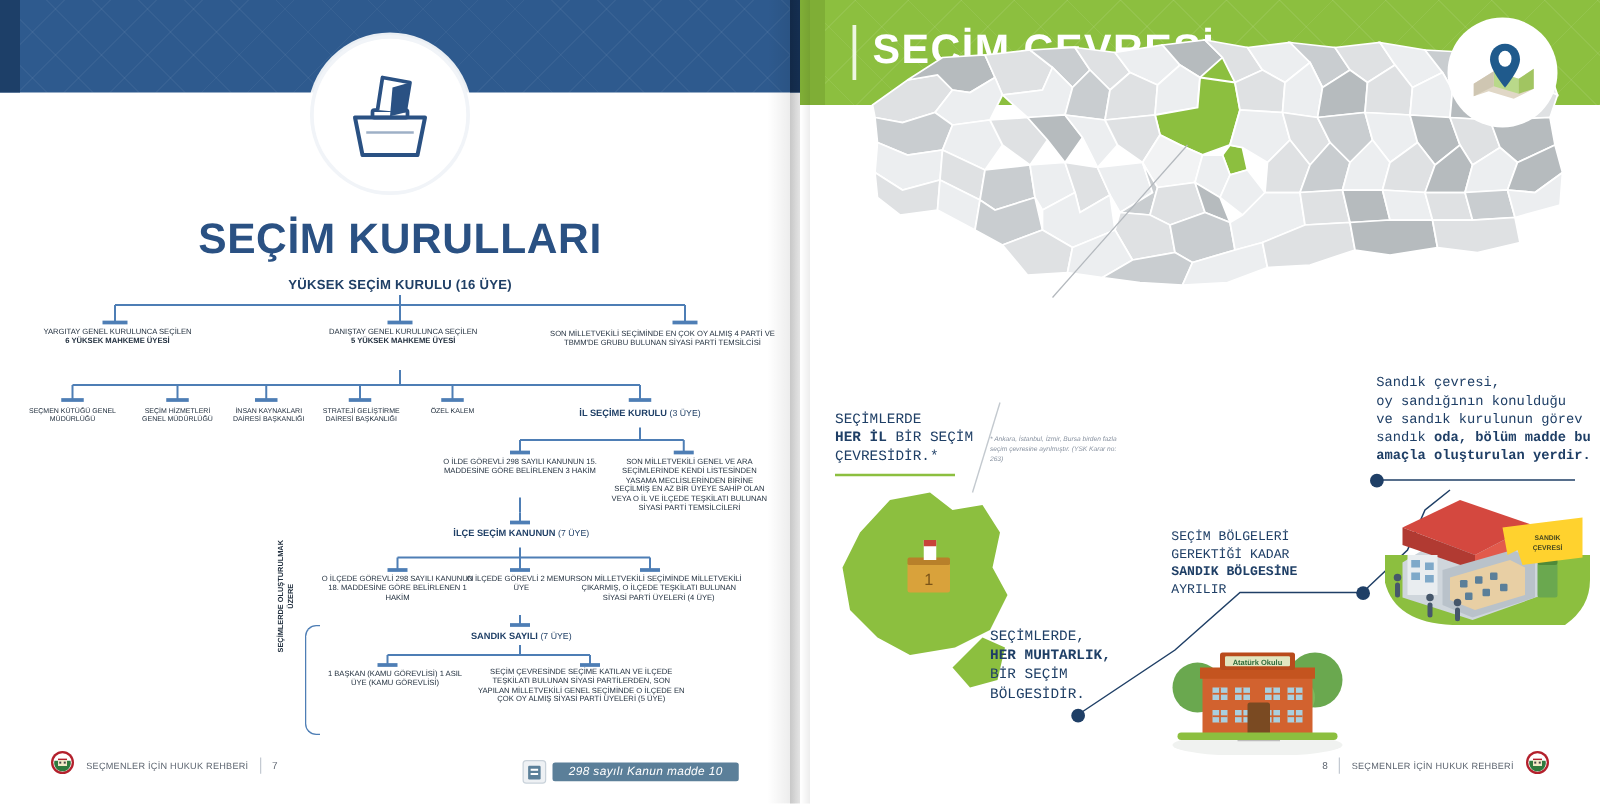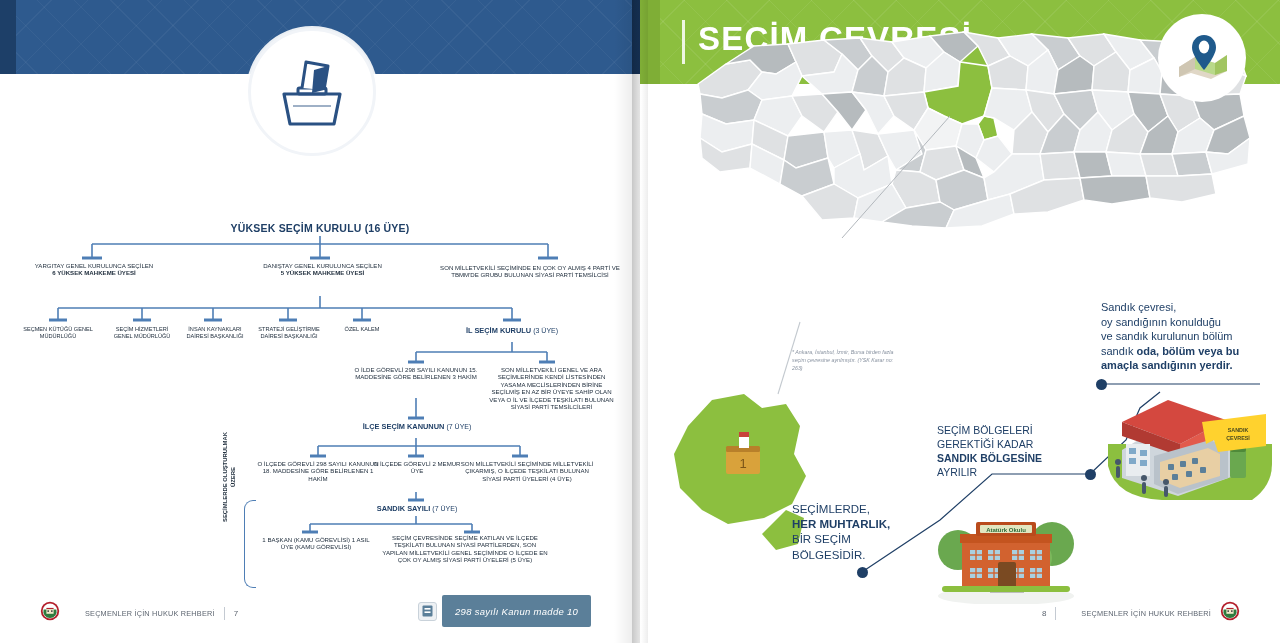--- a/index.html
+++ b/index.html
@@ -71,48 +71,48 @@
     position: absolute; left: 58px; top: 20px;
     font-size: 33px; font-weight: bold; color: #ffffff; letter-spacing: 1.2px;
   }
   .title-rule { position: absolute; left: 42px; top: 20px; width: 3px; height: 44px; background: rgba(255,255,255,.85); }
   .map-badge {
     position: absolute; right: 34px; top: 14px; width: 88px; height: 88px; border-radius: 50%;
     background: #fff; display:flex; align-items:center; justify-content:center; z-index: 6;
   }
 
   .turkey-map { position: absolute; left: 52px; top: 12px; }
-  .blurb { position: absolute; color: #1f3f66; line-height: 1.32; }
+  .blurb { position: absolute; color: #1f3f66; line-height: 1.32; font-family: Liberation Mono, monospace; }
   .blurb .b { font-weight: bold; }
   .b-1 { left: 28px; top: 328px; font-size: 11.5px; }
   .b-1 .rule { width: 96px; height: 2px; background: #8cbf3f; margin-top: 5px; }
   .footnote { position: absolute; left: 152px; top: 348px; width: 104px; font-size: 5.3px; color:#8892a0; font-style: italic; line-height: 1.55; }
   .b-2 { left: 152px; top: 502px; font-size: 11.5px; }
   .b-3 { left: 297px; top: 424px; font-size: 10.5px; }
   .b-4 { left: 461px; top: 300px; font-size: 11px; width: 176px; }
 
   .dot { position: absolute; width: 11px; height: 11px; border-radius: 50%; background: #1f3f66; z-index: 4; }
 
   
   .footer-left { position: absolute; left: 40px; bottom: 18px; display: flex; align-items: center; gap: 9px; }
   .footer-right { position: absolute; right: 40px; bottom: 18px; display: flex; align-items: center; gap: 9px; }
-  .f-text { font-size: 7.3px; color: #5d6570; letter-spacing: .2px; margin-left: 16px; }
+  .f-text { font-size: 7.3px; color: #5d6570; letter-spacing: .2px; }
   .f-sep { width: 1px; height: 13px; background: #c4cad2; }
   .f-page { font-size: 8px; color: #5d6570; }
 
   .law-chip {
     position: absolute; bottom: 16px; display: flex; align-items: center; gap: 5px;
   }
   .chip-left { left: 418px; }
   .chip-icon {
     width: 19px; height: 19px; border-radius: 3px; background: #eef1f4;
     border: 1px solid #c9d2da; display:flex; align-items:center; justify-content:center;
   }
   .chip-body {
-    height: 32px; background: #5b7f99; color: #ffffff; border-radius: 2px;
+    height: 15px; background: #5b7f99; color: #ffffff; border-radius: 2px;
     display: flex; align-items: center; padding: 0 13px;
     font-size: 9.5px; font-style: italic; letter-spacing: .3px;
   }
 
   .gutter {
     position: absolute; left: 632px; top: 0; width: 16px; height: 643px;
     background: linear-gradient(to right, rgba(0,0,0,.16), rgba(0,0,0,.02) 45%, rgba(0,0,0,0) 55%, rgba(0,0,0,.07));
     z-index: 20; pointer-events: none;
   }
   .page-shadow-l { position:absolute; right:0; top:0; width:26px; height:643px;
@@ -132,20 +132,21 @@
     <div class="circle-icon">
       <svg width="84" height="84" viewBox="0 0 84 84">
         <path d="M14 44 L70 44 L64 74 L20 74 Z" fill="none" stroke="#2a5183" stroke-width="3.2" stroke-linejoin="round"></path>
         <rect x="28" y="38" width="28" height="6" rx="1.5" fill="none" stroke="#2a5183" stroke-width="3"></rect>
         <path d="M32 38 L36 12 L58 16 L54 40" fill="#ffffff" stroke="#2a5183" stroke-width="3" stroke-linejoin="round"></path>
         <path d="M44 20 L58 16 L54 40 L42 43" fill="#2a5183"></path>
         <line x1="23" y1="56" x2="61" y2="56" stroke="#2a5183" stroke-width="2" opacity=".45"></line>
       </svg>
     </div>
 
+    <div class="left-title">SEÇİM KURULLARI</div>
     <div class="subtitle-top">YÜKSEK SEÇİM KURULU (16 ÜYE)</div>
 
     <svg class="chart">
       <g stroke="#4e7eb5" stroke-width="1.6" fill="none">
         <line x1="320" y1="236" x2="320" y2="244"></line>
         <line x1="92" y1="244" x2="548" y2="244"></line>
         <line x1="92" y1="244" x2="92" y2="258"></line>
         <line x1="320" y1="244" x2="320" y2="258"></line>
         <line x1="548" y1="244" x2="548" y2="258"></line>
         <line x1="82" y1="258" x2="102" y2="258" stroke-width="3"></line>
@@ -211,21 +212,21 @@
       <span>SON MİLLETVEKİLİ SEÇİMİNDE EN ÇOK OY ALMIŞ 4 PARTİ VE TBMM'DE GRUBU BULUNAN SİYASİ PARTİ TEMSİLCİSİ</span>
     </div>
 
     <div class="node n-xs b" style="left:22px; top:326px; width:72px;">SEÇMEN KÜTÜĞÜ GENEL MÜDÜRLÜĞÜ</div>
     <div class="node n-xs b" style="left:106px; top:326px; width:72px;">SEÇİM HİZMETLERİ GENEL MÜDÜRLÜĞÜ</div>
     <div class="node n-xs b" style="left:178px; top:326px; width:74px;">İNSAN KAYNAKLARI DAİRESİ BAŞKANLIĞI</div>
     <div class="node n-xs b" style="left:252px; top:326px; width:74px;">STRATEJİ GELİŞTİRME DAİRESİ BAŞKANLIĞI</div>
     <div class="node n-xs b" style="left:336px; top:326px; width:52px;">ÖZEL KALEM</div>
 
     <div class="node n-md" style="left:432px; top:326px; width:160px;">
-      <span>İL SEÇİM KURULU</span>
+      <span>İL SEÇİME KURULU</span>
       <span class="l">(3 ÜYE)</span>
     </div>
     <div class="node n-sm" style="left:352px; top:366px; width:128px;">O İLDE GÖREVLİ 298 SAYILI KANUNUN 15. MADDESİNE GÖRE BELİRLENEN 3 HAKİM</div>
     <div class="node n-sm" style="left:489px; top:366px; width:125px;">SON MİLLETVEKİLİ GENEL VE ARA SEÇİMLERİNDE KENDİ LİSTESİNDEN YASAMA MECLİSLERİNDEN BİRİNE SEÇİLMİŞ EN AZ BİR ÜYEYE SAHİP OLAN VEYA O İL VE İLÇEDE TEŞKİLATI BULUNAN SİYASİ PARTİ TEMSİLCİLERİ</div>
 
     <div class="node n-md" style="left:336px; top:422px; width:162px;">
       <span>İLÇE SEÇİM KANUNUN</span>
       <span class="l">(7 ÜYE)</span>
     </div>
     <div class="node n-sm" style="left:253px; top:460px; width:130px;">O İLÇEDE GÖREVLİ 298 SAYILI KANUNUN 18. MADDESİNE GÖRE BELİRLENEN 1 HAKİM</div>
@@ -389,20 +390,28 @@
       <path d="M120 118 L138 126 L132 152 L110 158 L96 142 Z" fill="#8cbf3f"></path>
       <g>
         <rect x="60" y="58" width="34" height="24" rx="2" fill="#d9a23b"></rect>
         <rect x="60" y="54" width="34" height="6" rx="1.5" fill="#b8802a"></rect>
         <rect x="73" y="40" width="10" height="16" fill="#ffffff"></rect>
         <rect x="73" y="40" width="10" height="5" fill="#c8433a"></rect>
         <text x="77" y="76" font-size="13" font-family="Liberation Sans" fill="#7b5418" text-anchor="middle">1</text>
       </g>
     </svg>
 
+    <div class="blurb b-1">
+      <div>SEÇİMLERDE</div>
+      <div>
+        <span class="b">HER İL</span><span> BİR SEÇİM</span>
+      </div>
+      <div>ÇEVRESİDİR.*</div>
+      <div class="rule"></div>
+    </div>
 
     <div class="footnote">* Ankara, İstanbul, İzmir, Bursa birden fazla seçim çevresine ayrılmıştır. (YSK Karar no: 263)</div>
     <svg style="position:absolute; left:136px; top:320px;" width="26" height="76">
       <line x1="24" y1="2" x2="2" y2="74" stroke="#c3c9cf" stroke-width="1.1"></line>
     </svg>
 
     <div class="blurb b-2">
       <div>SEÇİMLERDE,</div>
       <div class="b">HER MUHTARLIK,</div>
       <div>BİR SEÇİM</div>
@@ -412,25 +421,25 @@
     <div class="blurb b-3">
       <div>SEÇİM BÖLGELERİ</div>
       <div>GEREKTİĞİ KADAR</div>
       <div class="b">SANDIK BÖLGESİNE</div>
       <div>AYRILIR</div>
     </div>
 
     <div class="blurb b-4">
       <div>Sandık çevresi,</div>
       <div>oy sandığının konulduğu</div>
-      <div>ve sandık kurulunun bölüm</div>
+      <div>ve sandık kurulunun görev</div>
       <div>
-        <span>sandık </span><span class="b">oda, bölüm veya bu</span>
+        <span>sandık </span><span class="b">oda, bölüm madde bu</span>
       </div>
-      <div class="b">amaçla sandığının yerdir.</div>
+      <div class="b">amaçla oluşturulan yerdir.</div>
     </div>
 
     <svg style="position:absolute; left:0; top:0;" width="640" height="643">
       <polyline points="222,572 300,520 352,474 450,474" fill="none" stroke="#1f3f66" stroke-width="1.2"></polyline>
       <polyline points="450,474 486,440 500,408 520,392" fill="none" stroke="#1f3f66" stroke-width="1.2"></polyline>
       <line x1="461" y1="384" x2="620" y2="384" stroke="#1f3f66" stroke-width="1.2"></line>
     </svg>
     <div class="dot" style="left:217px; top:567px;"></div>
     <div class="dot" style="left:445px; top:469px;"></div>
     <div class="dot" style="left:456px; top:379px;"></div>

